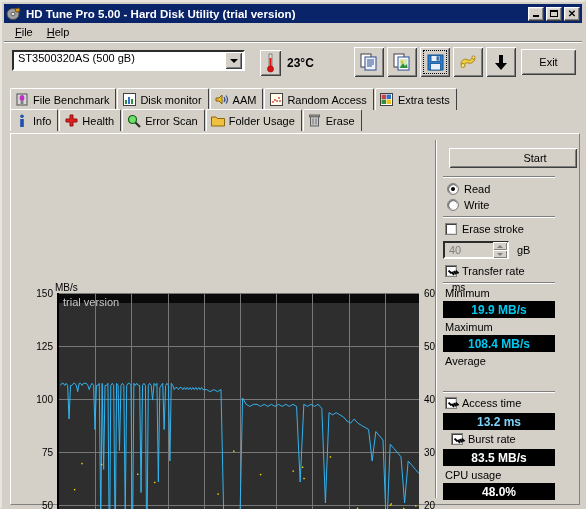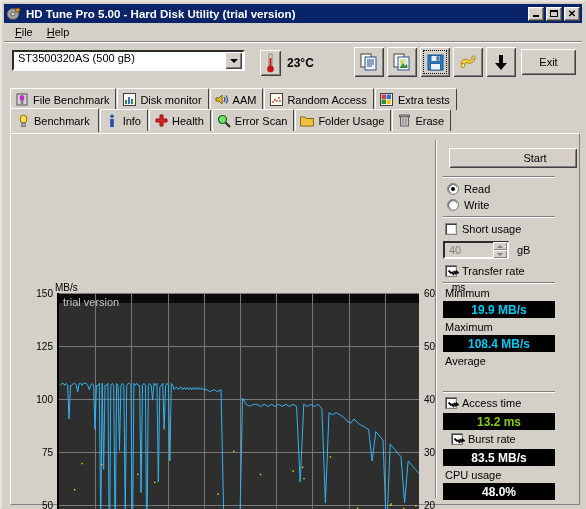--- a/index.html
+++ b/index.html
@@ -258,21 +258,21 @@
   .caption{position:absolute;font-size:11px;color:#000;}
   .lcd{
     position:absolute;left:4px;width:112px;height:17px;
     background:#000;
     display:flex;align-items:center;justify-content:center;
     font-size:12px;font-weight:bold;
     font-family:"Liberation Sans",sans-serif;
     box-sizing:border-box;
   }
   .lcd.cyan{color:#00c8f0;}
-  .lcd.yellow{color:#84cc16;}
+  .lcd.yellow{color:#7dd3fc;}
   .lcd.white{color:#fff;}
   
   .vsep{
     position:absolute;left:424px;top:6px;width:2px;height:358px;
     border-left:1px solid #808080;border-right:1px solid #fff;
     box-sizing:border-box;
   }
   .statusbar{
     position:absolute;left:2px;bottom:2px;width:578px;height:3px;
   }
@@ -434,29 +434,20 @@
               <rect x="6.5" y="1.5" width="4.5" height="4.5" fill="#3070d0"></rect>
               <rect x="1.5" y="6.5" width="4.5" height="4.5" fill="#2f8f3f"></rect>
               <rect x="6.5" y="6.5" width="4.5" height="4.5" fill="#f0c020"></rect>
             </svg>
         </span>
         <span>Extra tests</span>
       </div>
     </div>
 
     <div class="tabrow row2">
-      <div class="tab active">
-        <span class="ticon">
-          <svg width="11" height="14" viewBox="0 0 11 14">
-              <ellipse cx="5.5" cy="5" rx="3.4" ry="4" fill="#f8e040" stroke="#907010"></ellipse>
-              <rect x="3.8" y="9" width="3.4" height="3.5" fill="#b0b0b0" stroke="#707070"></rect>
-            </svg>
-        </span>
-        <span>Benchmark</span>
-      </div>
       <div class="tab">
         <span class="ticon">
           <svg width="8" height="14" viewBox="0 0 8 14">
               <circle cx="4" cy="2.2" r="1.8" fill="#2050b0"></circle>
               <rect x="2.2" y="5" width="3.6" height="8" fill="#2050b0"></rect>
             </svg>
         </span>
         <span>Info</span>
       </div>
       <div class="tab">
@@ -1317,21 +1308,21 @@
       </div>
       <div class="row" style="left:8px;top:53px;">
         <span class="radio"></span>
         <span>Write</span>
       </div>
 
       <div class="hr" style="top:70px;"></div>
 
       <div class="row" style="left:6px;top:77px;">
         <span class="cbox"></span>
-        <span>Short usage</span>
+        <span>Erase stroke</span>
       </div>
 
       <div class="spin" style="top:95px;">
         <span class="spin-val">40</span>
         <span class="spin-btns">
           <span class="spin-b">
               <span class="tri-up-s"></span>
             </span>
           <span class="spin-b">
               <span class="tri-down-s"></span>

